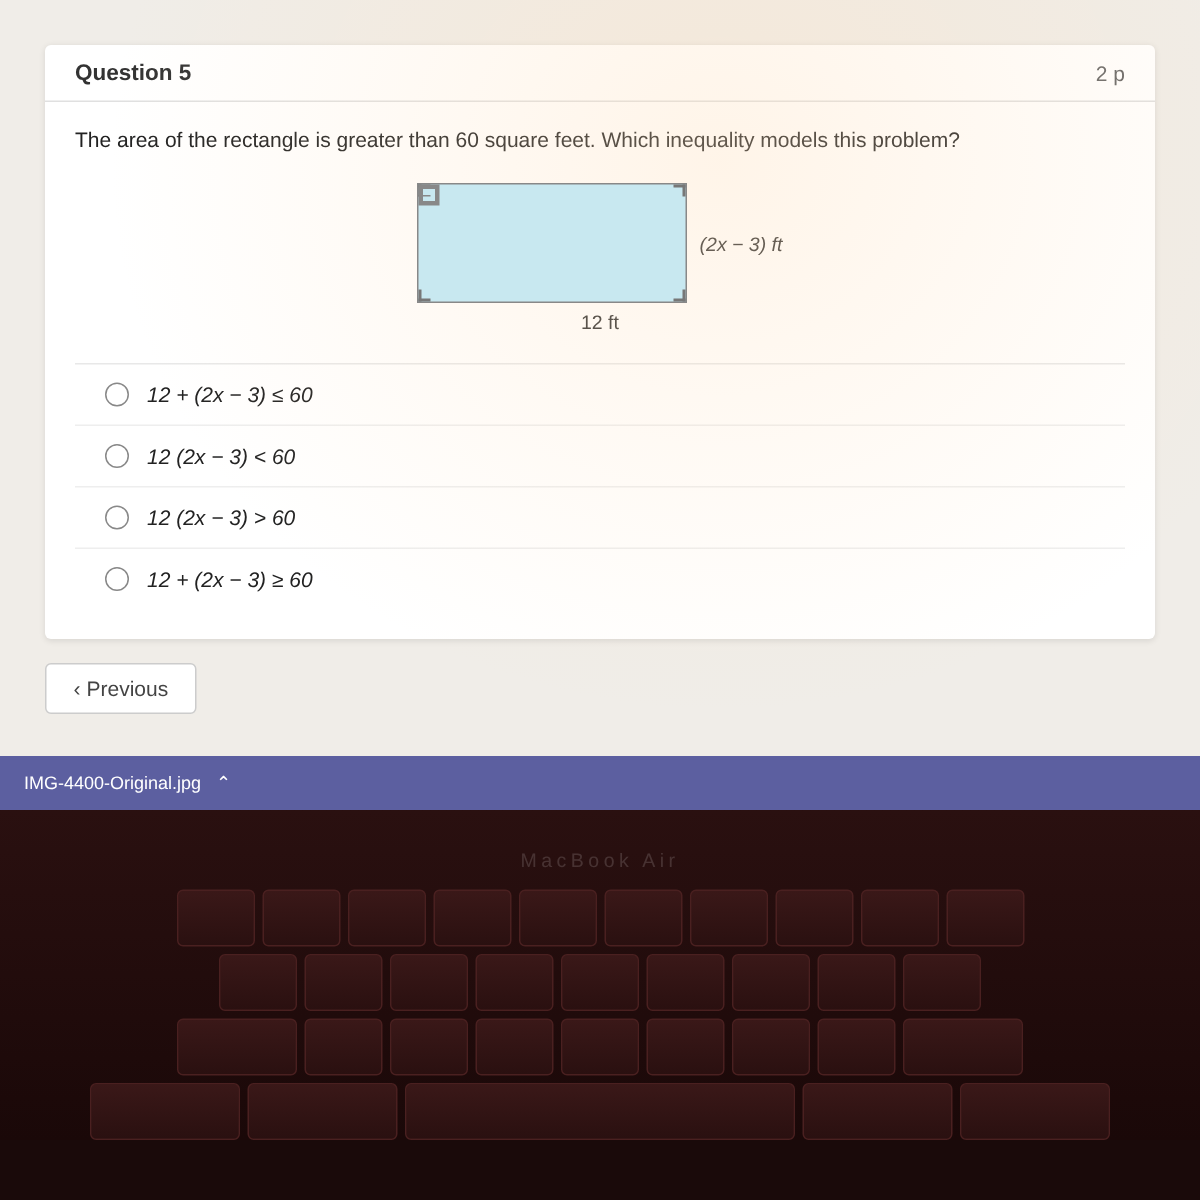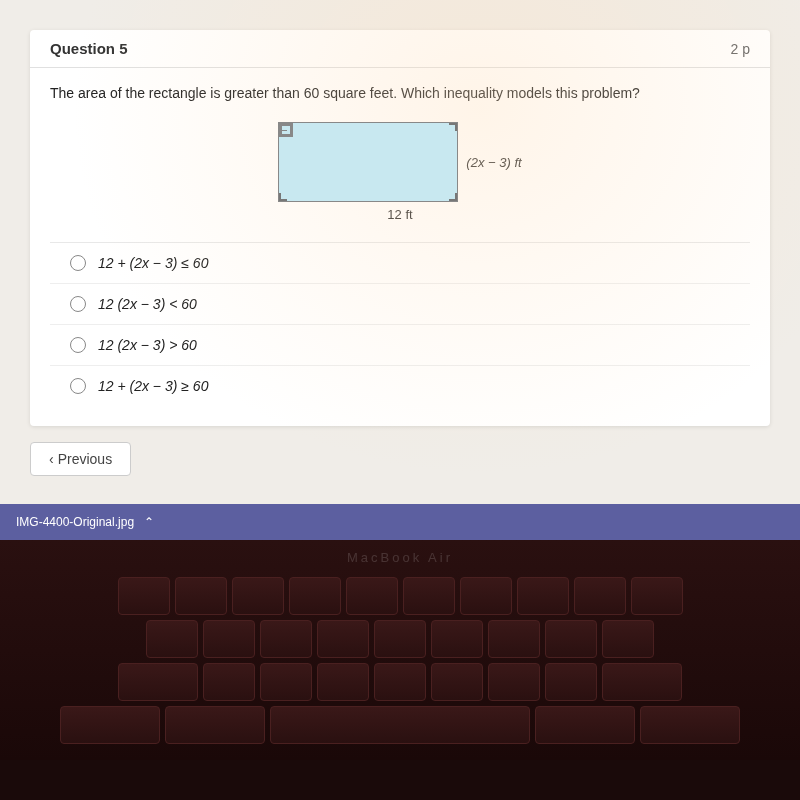--- a/index.html
+++ b/index.html
@@ -215,21 +215,21 @@
 
     
     .keyboard-area {
       width: 800px;
       height: 220px;
       background: linear-gradient(180deg, #2a1010 0%, #1a0808 100%);
       position: relative;
       display: flex;
       flex-direction: column;
       align-items: center;
-      justify-content: flex-start;
+      justify-content: flex-end;
       padding-top: 10px;
     }
 
     .macbook-text {
       color: rgba(255,255,255,0.15);
       font-size: 13px;
       letter-spacing: 3px;
       margin-bottom: 12px;
     }
 

